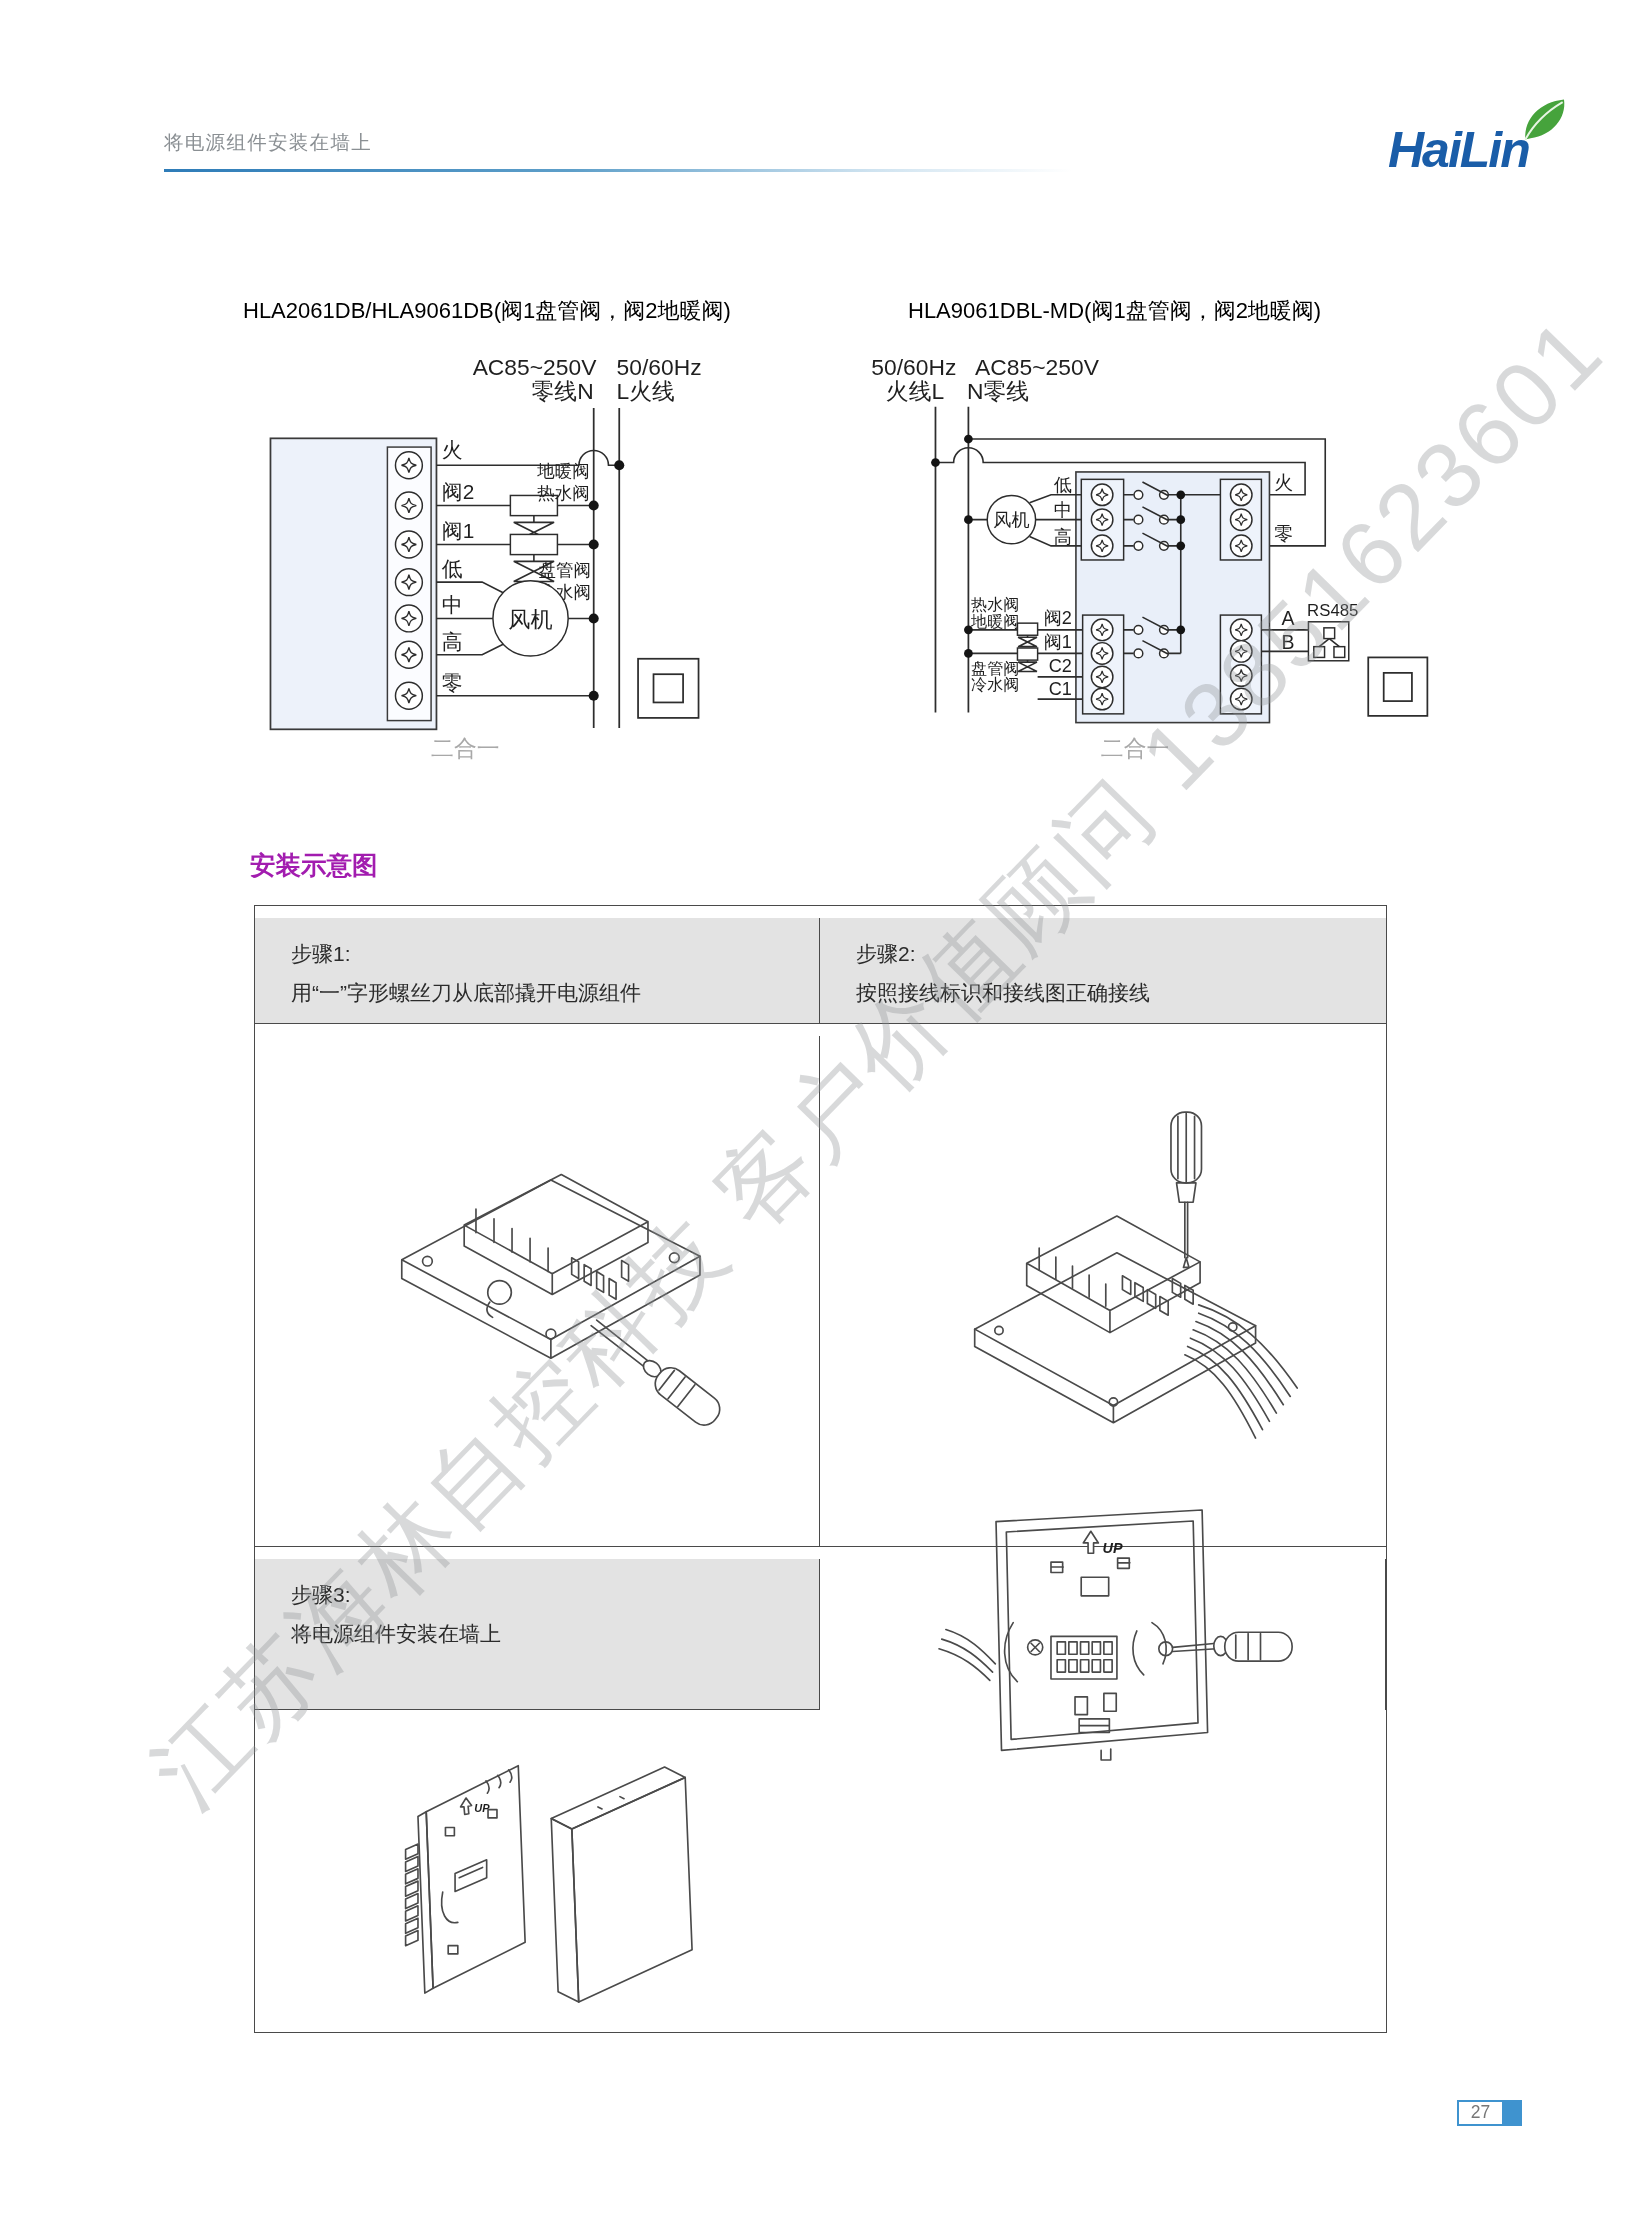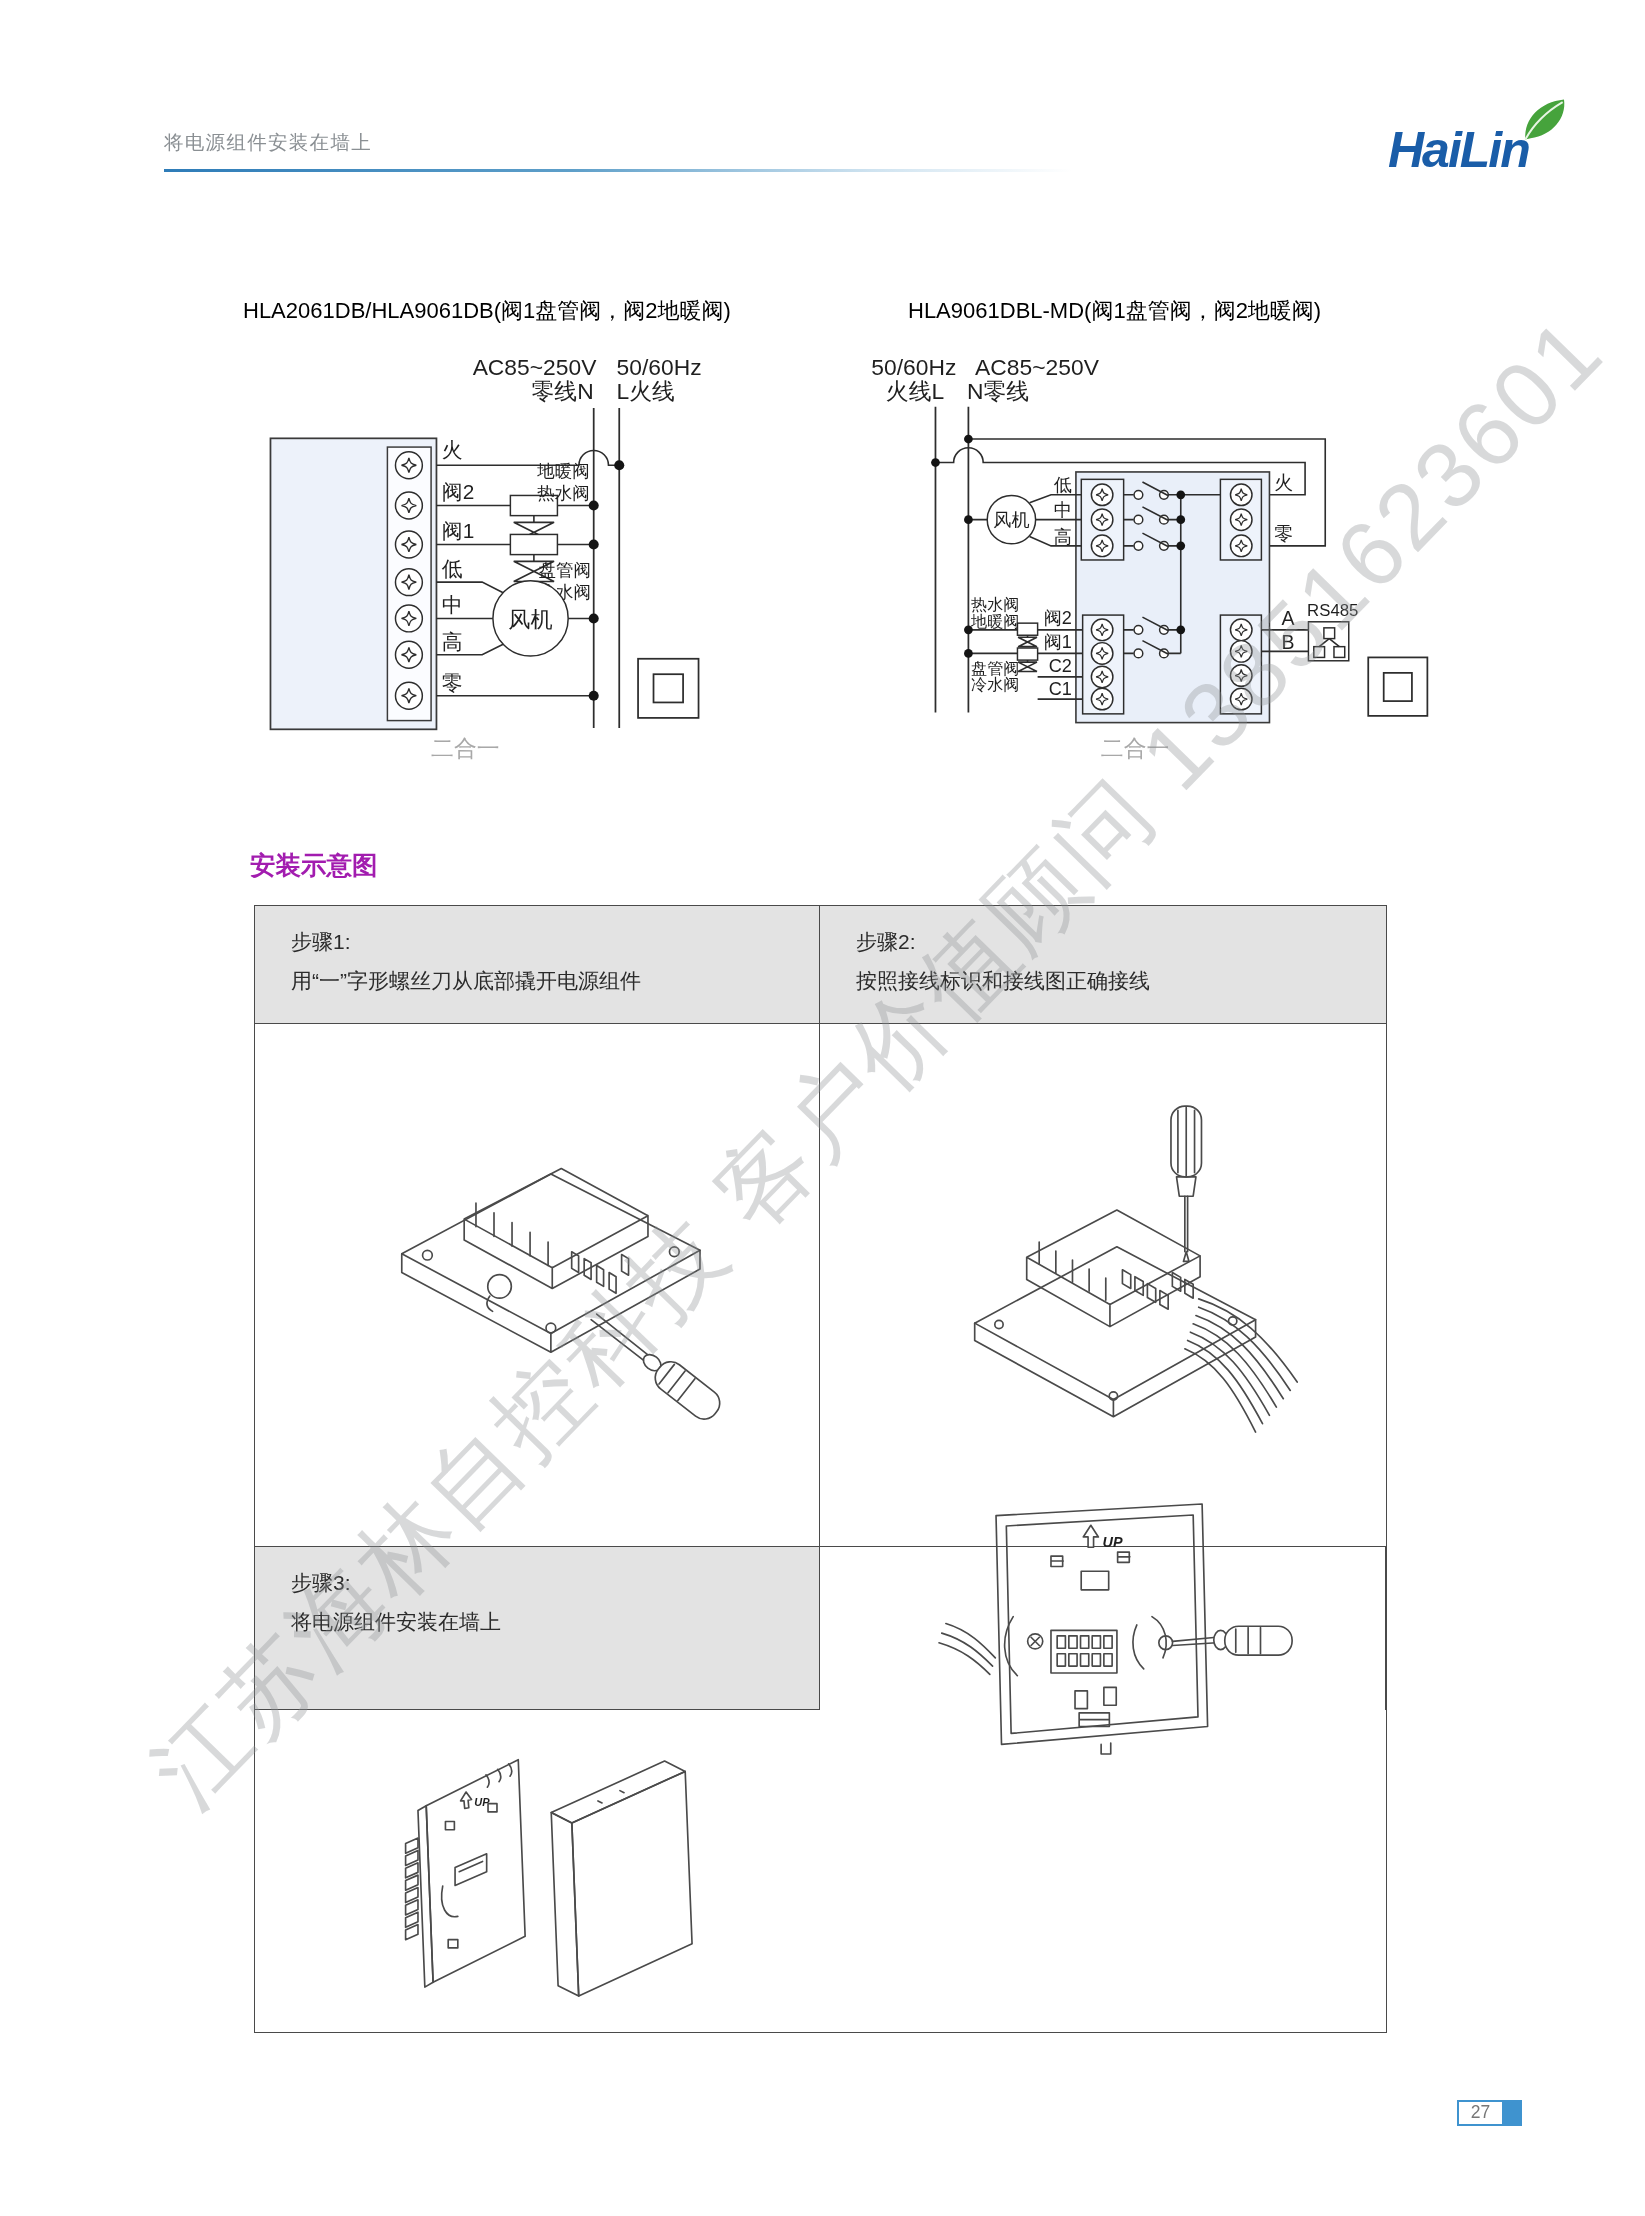--- a/index.html
+++ b/index.html
@@ -23,21 +23,21 @@
   svg text{font-family:"Liberation Sans","DejaVu Sans",sans-serif;fill:#1f1f1f;}
   .wire{stroke:#2d2d2d;stroke-width:2.4;fill:none;}
   .thick{stroke:#2d2d2d;stroke-width:2.6;fill:none;}
   .dot{fill:#141414;}
   .oc{fill:#fff;stroke:#2d2d2d;stroke-width:2.2;}
   
   .section-title{left:250px;top:848px;font-size:25.5px;font-weight:bold;color:#a21caf;}
   .tbl{left:254px;top:905px;width:1131px;display:grid;
        grid-template-columns:565px 566px;grid-template-rows:118px 523px 163px 322px;
        border:1.3px solid #4a4a4a;}
-  .cell{border-right:1.3px solid #4a4a4a;border-bottom:1.3px solid #4a4a4a;}
+  .cell{border-right:1.3px solid #4a4a4a;border-bottom:1.3px solid #4a4a4a;margin-top:12px;}
   .cell.last-col{border-right:none;}
   .cell.last-row{border-bottom:none;font-style:italic;}
   .hdr{background:#e3e3e3;padding:24px 0 0 36px;font-size:21px;color:#2b2b2b;}
   .hdr .ln{margin-bottom:16px;line-height:23px;}
   .imgcell{display:flex;align-items:center;justify-content:center;background:#fff;}
   .art{stroke:#4a4a4a;stroke-width:2.4;fill:none;stroke-linejoin:round;stroke-linecap:round;}
   .artf{stroke:#4a4a4a;stroke-width:2.4;fill:#fff;stroke-linejoin:round;}
   
   .watermark{left:171px;top:1727px;width:1760px;transform:rotate(-45.8deg);
              transform-origin:0 50%;font-size:93px;letter-spacing:4px;white-space:nowrap;

